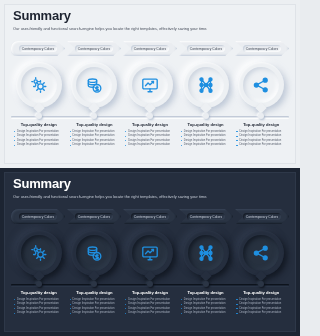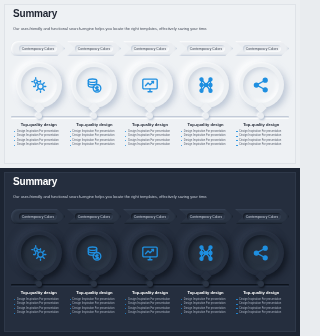--- a/index.html
+++ b/index.html
@@ -29,21 +29,21 @@
   .slide.dark { background:#1c2432; }
   .slide.dark .panel {
     position:absolute; left:4px; top:4px;
     width:292px; height:160px;
     background:#252e3e;
     border:1px solid #2e3849;
   }
 
   .title {
     position:absolute; left:13px; top:8px;
-    font-size:10px; font-weight:bold;
+    font-size:13px; font-weight:bold;
     letter-spacing:-0.2px;
   }
   .light .title { color:#1d2330; }
   .dark  .title { color:#ffffff; }
 
   .subtitle {
     position:absolute; left:13px; top:26px;
     font-size:3.9px; letter-spacing:0.02px;
     white-space:nowrap;
   }

